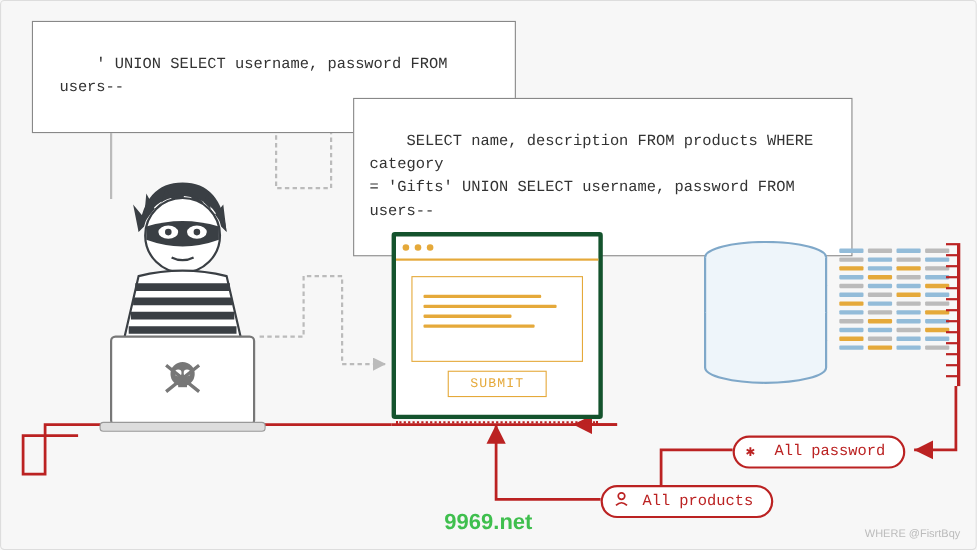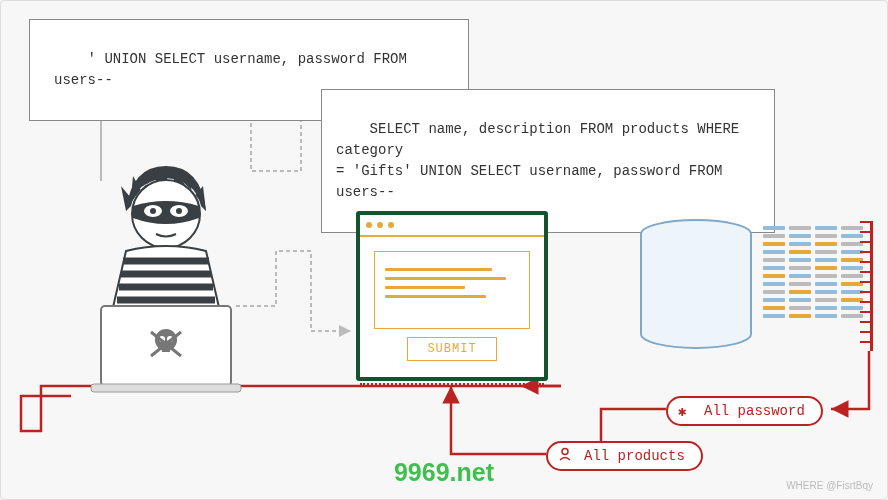--- a/index.html
+++ b/index.html
@@ -95,21 +95,21 @@
     .pill-icon {
       position: absolute; left: 10px; top: 50%; transform: translateY(-50%);
       font-size: 14px; color: #b22;
     }
     .pill.passwords { top: 395px; left: 665px; }
     .pill.usernames { top: 440px; left: 545px; }
 
     
     .watermark {
       position: absolute; bottom: 12px; left: 50%; transform: translateX(-50%);
-      color: #3fbf4e; font-size: 25px; font-weight: bold;
+      color: #3fbf4e; font-size: 20px; font-weight: bold;
       font-family: Arial, sans-serif;
     }
     .credit {
       position: absolute; bottom: 8px; right: 14px;
       color: #bbb; font-size: 10px; font-family: Arial, sans-serif;
     }
 
     svg.flow { position: absolute; inset: 0; width: 888px; height: 500px; pointer-events: none; }
   </style>
 </head>

